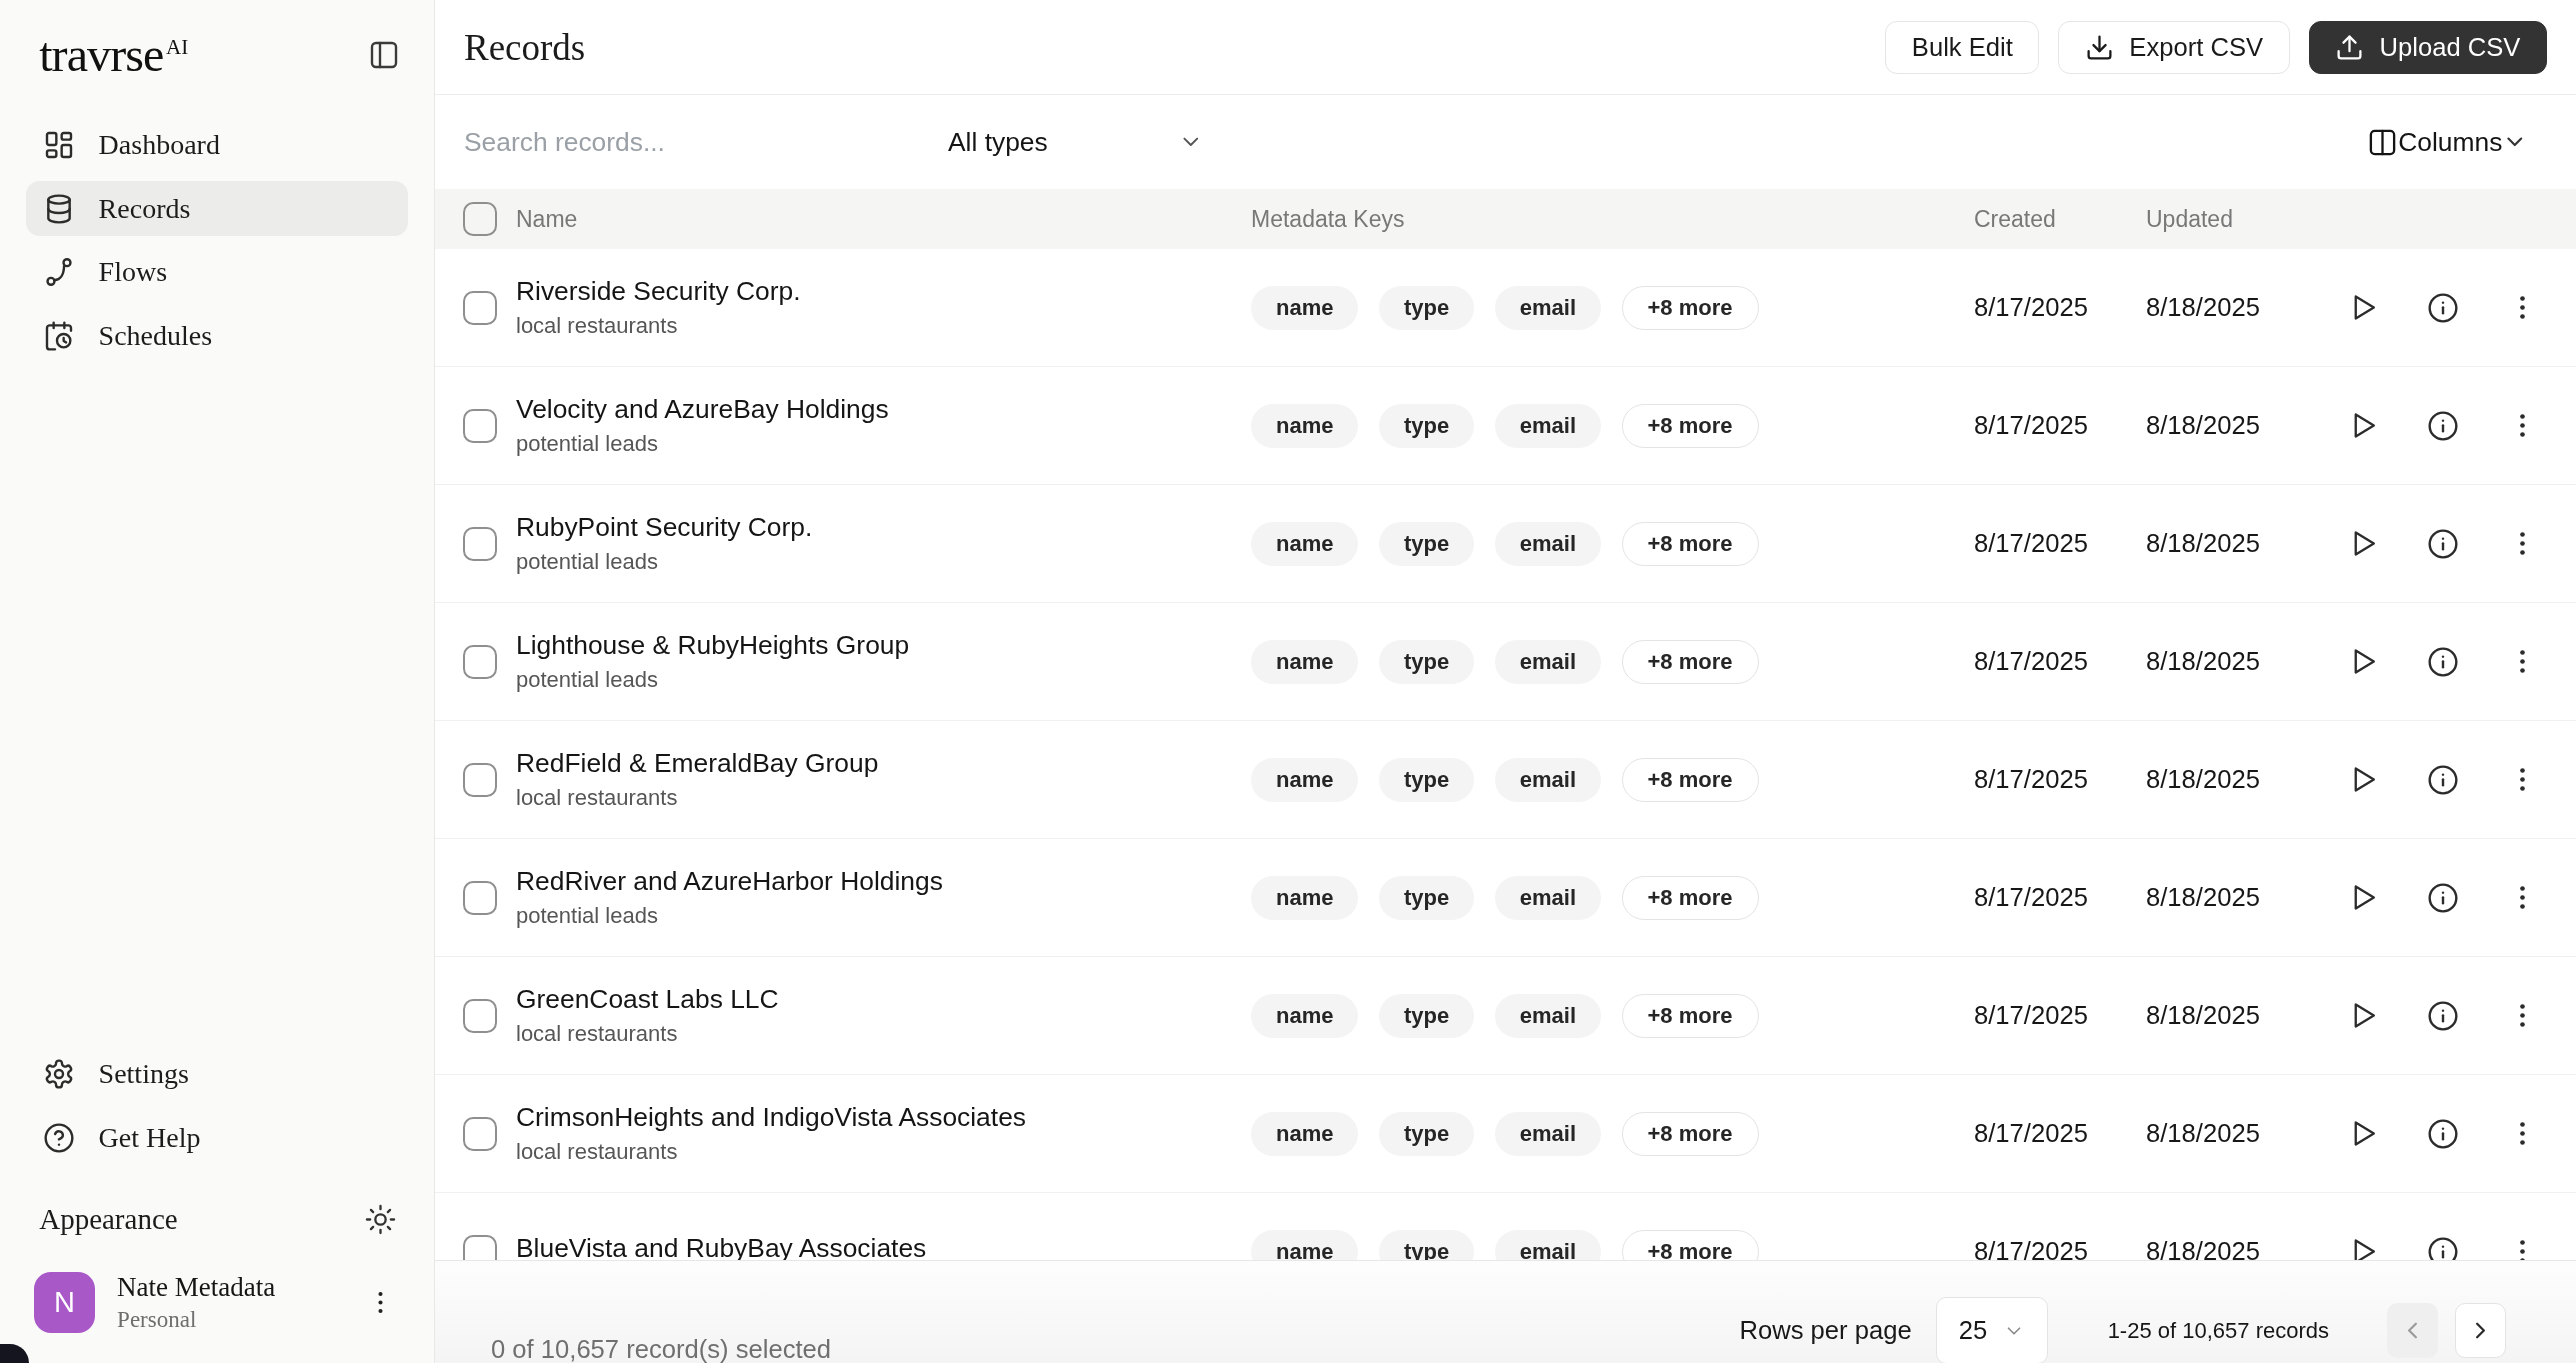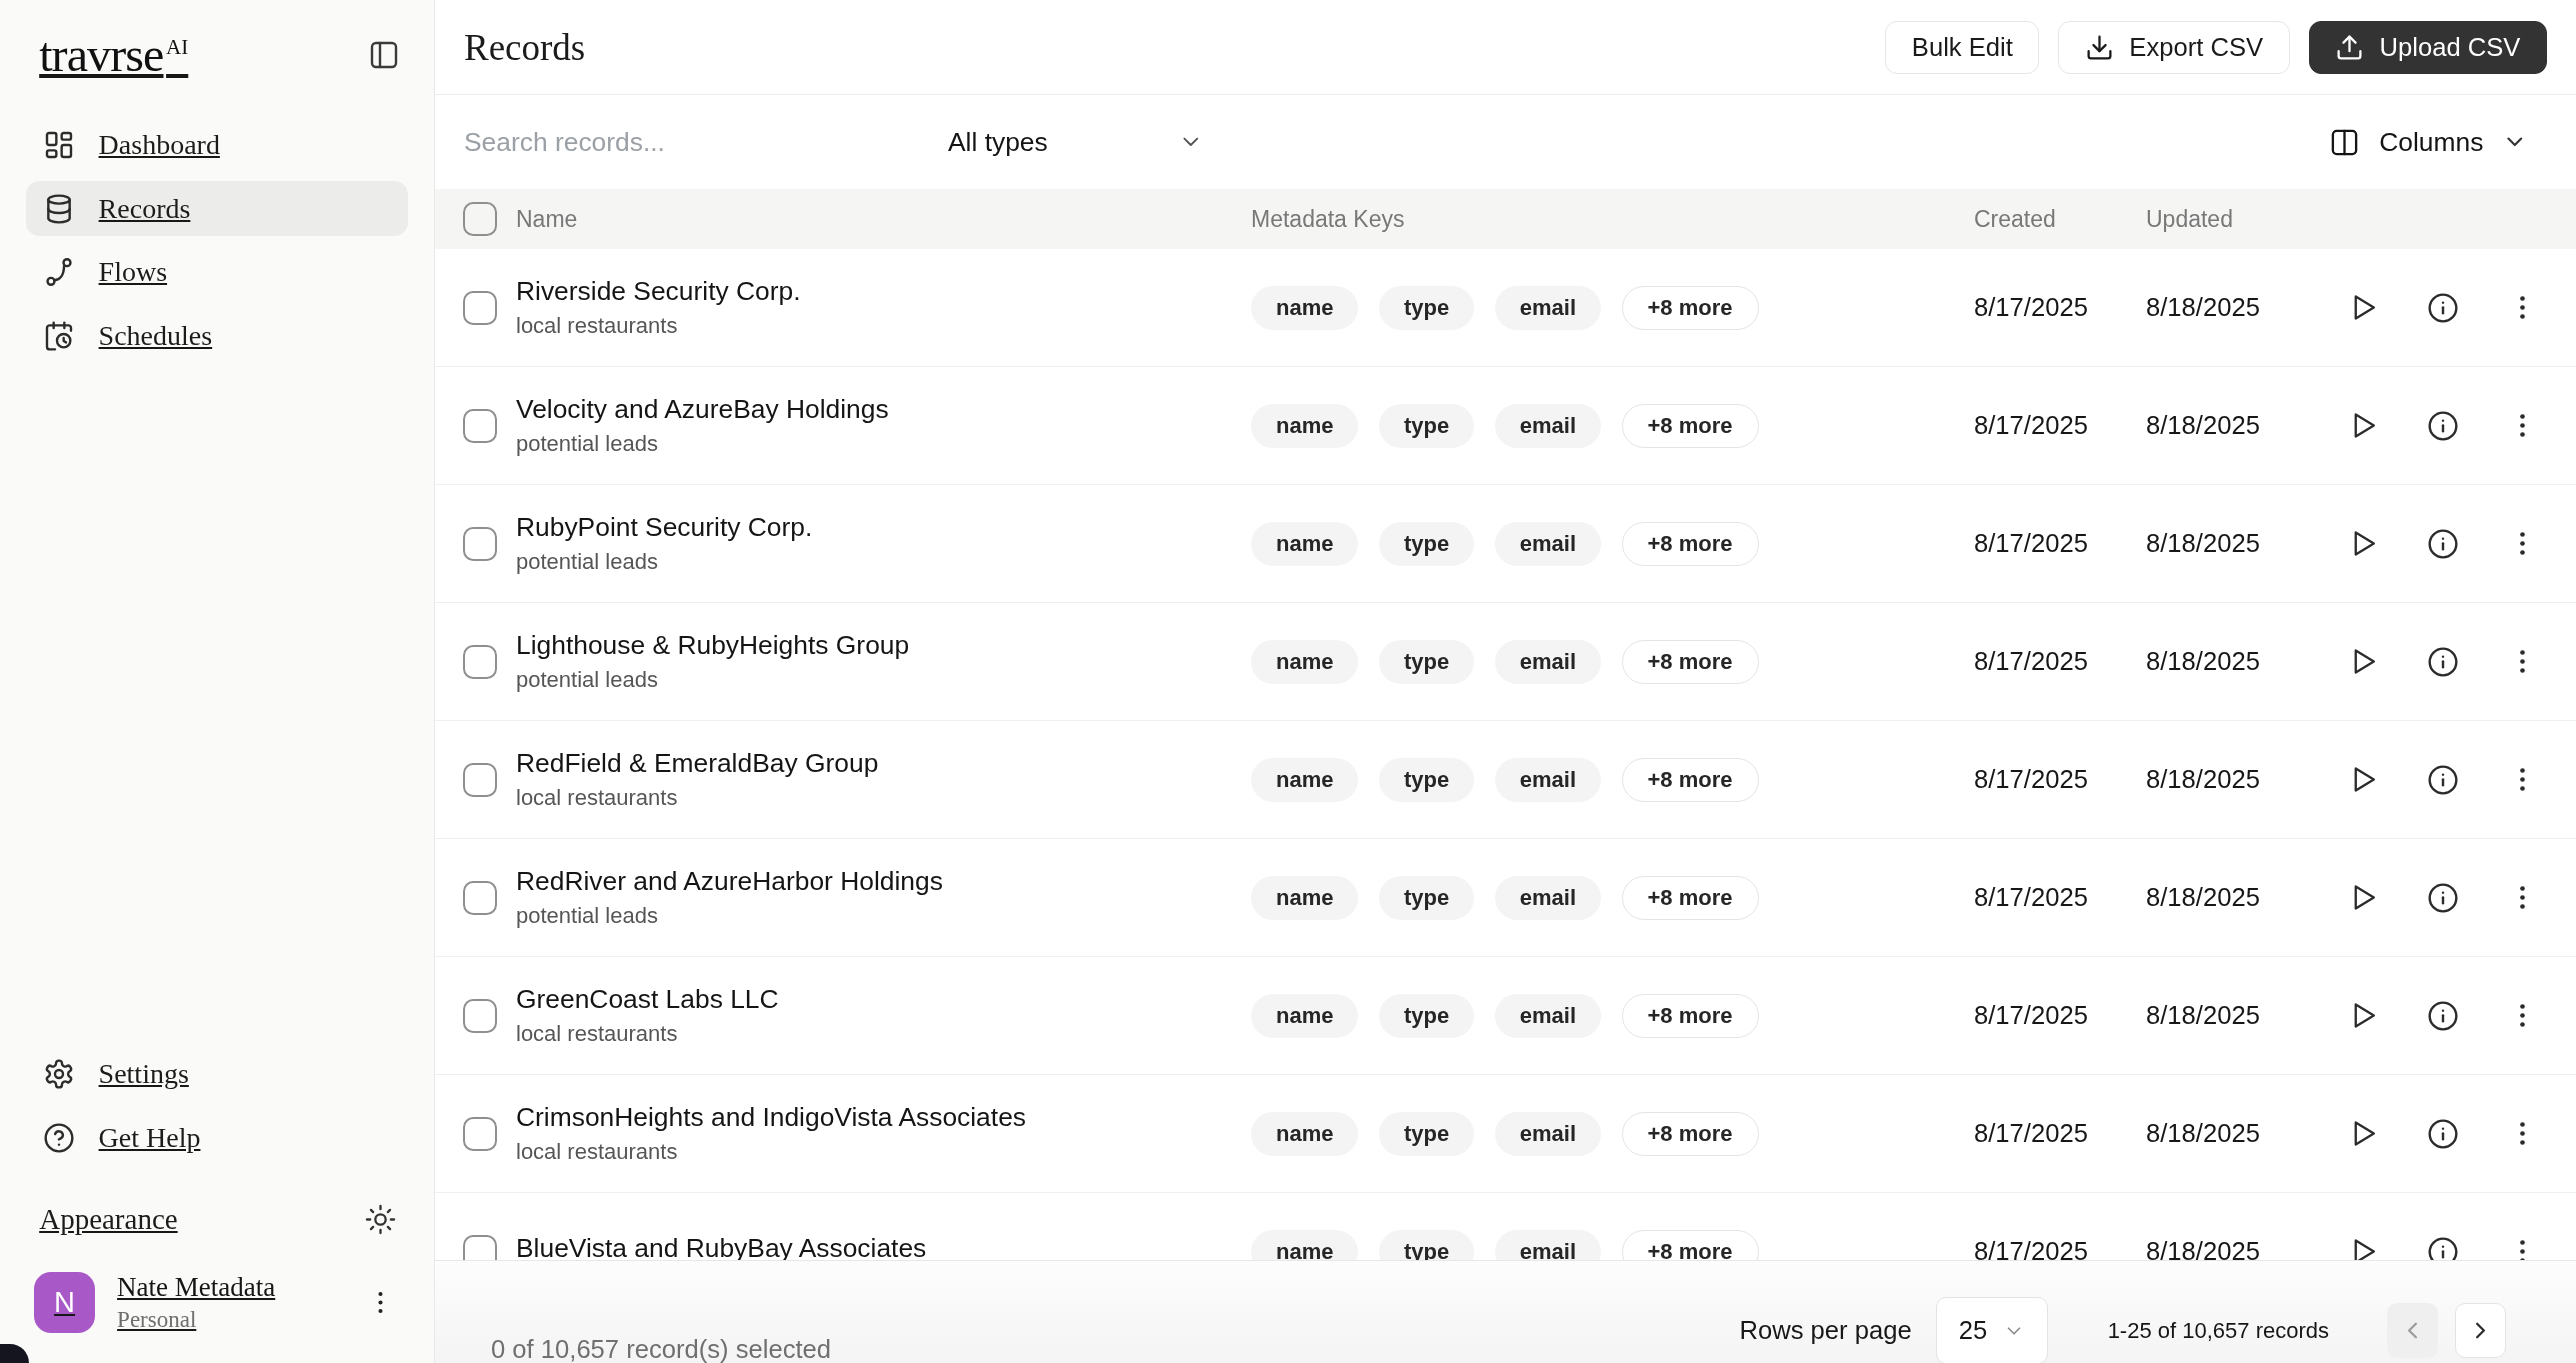--- a/index.html
+++ b/index.html
@@ -1,21 +1,21 @@
 <!DOCTYPE html>
 <html style="font-size:13.6px"><head>
 <meta charset="utf-8">
 <style>
   * { margin:0; padding:0; box-sizing:border-box; }
   html,body { width:2576px; height:1364px; overflow:hidden; }
   body { display:flex; font-family:"Liberation Sans", sans-serif; background:#ffffff; color:#171717; }
 
   
   .sidebar { width:435px; min-width:435px; height:100%; background:#fafaf9; border-right:1.7px solid #e8e8e6;
-             display:flex; flex-direction:column; padding:25.6px 25.6px 31px 25.6px;text-decoration:underline; }
+             display:flex; flex-direction:column; padding:25.6px 25.6px 31px 25.6px; }
   .logo-row { display:flex; align-items:flex-start; justify-content:space-between; padding:5.1px 8.5px 39px 13.6px; }
   .logo { font-family:"Liberation Serif", serif; font-size:48px; line-height:1; color:#111; letter-spacing:-0.9px; }
   .logo sup { font-size:21px; letter-spacing:0; margin-left:2.6px; }
   .icon { display:inline-flex; }
   .icon svg { display:block; }
   .sidebar-toggle { margin-top:8.5px; cursor:pointer; color:#3a3a3a; }
 
   .nav { display:flex; flex-direction:column; gap:8.5px; }
   .nav-item { height:55px; border-radius:13.6px; display:flex; align-items:center; gap:24px; padding:0 17px;
               font-family:"Liberation Serif", serif; font-size:28px; color:#1c1c1c; cursor:pointer; }
@@ -48,21 +48,21 @@
   .btn + .btn { margin-left:19px; }
   .btn.dark { background:#333333; border-color:#333333; color:#fff; }
 
   .toolbar { height:94px; min-height:94px; display:flex; align-items:center; padding:0 48px 0 29px; }
   .search-input { border:none; outline:none; background:transparent; font-size:26.4px; width:443px; color:#701a75;
                   font-family:"Liberation Sans", sans-serif; }
   .search-input::placeholder { color:#9aa0a6; }
   .type-select { width:256px; margin-left:41px; display:flex; align-items:center; justify-content:space-between;
                  font-size:26.4px; color:#141414; cursor:pointer; }
   .type-select .icon { color:#555; }
-  .columns-btn { margin-left:auto; display:flex; align-items:center; gap:19px; font-size:26.4px; color:#141414; cursor:pointer; }
+  .columns-btn { margin-left:auto; display:flex; align-items:center; font-size:26.4px; color:#141414; cursor:pointer; }
   .columns-btn .chev { color:#333; }
 
   .grid-cols { display:grid; grid-template-columns:81px 735px 723px 172px 190px 1fr; align-items:center; }
 
   .table-head { height:60px; min-height:60px; background:#f5f5f4; color:#787878; font-size:23px; }
   .checkbox { width:34px; height:34px; border:2.6px solid #8f8f8f; border-radius:10.2px; margin-left:28px; background:transparent; cursor:pointer; }
 
   .rows { flex:1; overflow:hidden; }
   .row { height:118px; border-bottom:1.7px solid #f0f0f0; }
   .name-block { display:flex; flex-direction:column; gap:6px; }

